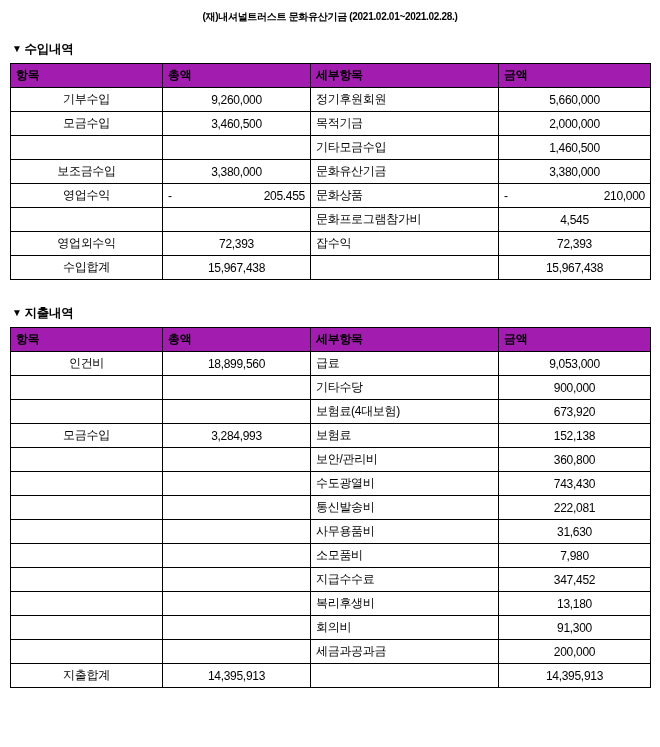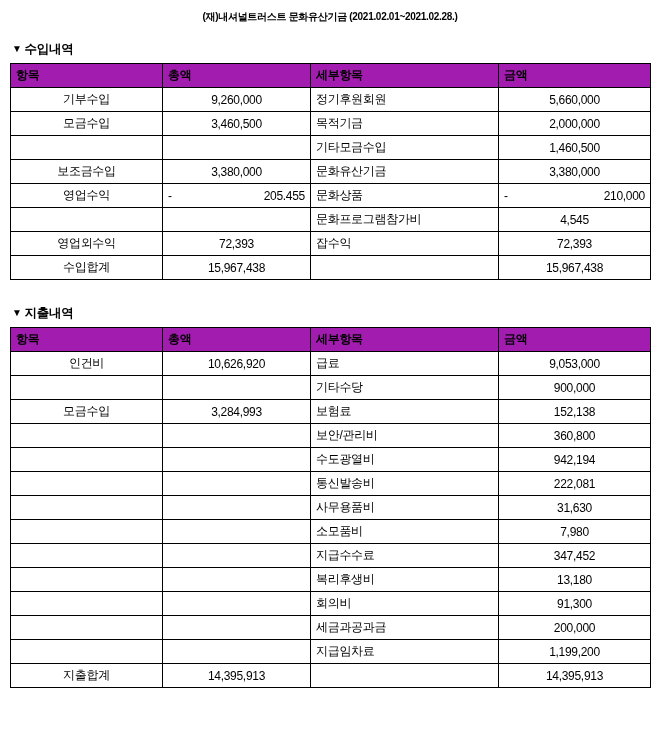--- a/index.html
+++ b/index.html
@@ -173,47 +173,53 @@
       <tr>
         <th>항목</th>
         <th>총액</th>
         <th>세부항목</th>
         <th>금액</th>
       </tr>
     </thead>
     <tbody>
       <tr>
         <td class="item">인건비</td>
-        <td class="num">10,626,920</td>
+        <td class="num">18,899,560</td>
         <td class="sub">급료</td>
         <td class="num">9,053,000</td>
       </tr>
       <tr>
         <td class="item"></td>
         <td class="num"></td>
         <td class="sub">기타수당</td>
         <td class="num">900,000</td>
+      </tr>
+      <tr>
+        <td class="item"></td>
+        <td class="num"></td>
+        <td class="sub">보험료(4대보험)</td>
+        <td class="num">673,920</td>
       </tr>
       <tr>
         <td class="item">모금수입</td>
         <td class="num">3,284,993</td>
         <td class="sub">보험료</td>
         <td class="num">152,138</td>
       </tr>
       <tr>
         <td class="item"></td>
         <td class="num"></td>
         <td class="sub">보안/관리비</td>
         <td class="num">360,800</td>
       </tr>
       <tr>
         <td class="item"></td>
         <td class="num"></td>
         <td class="sub">수도광열비</td>
-        <td class="num">942,194</td>
+        <td class="num">743,430</td>
       </tr>
       <tr>
         <td class="item"></td>
         <td class="num"></td>
         <td class="sub">통신발송비</td>
         <td class="num">222,081</td>
       </tr>
       <tr>
         <td class="item"></td>
         <td class="num"></td>
@@ -242,26 +248,20 @@
         <td class="item"></td>
         <td class="num"></td>
         <td class="sub">회의비</td>
         <td class="num">91,300</td>
       </tr>
       <tr>
         <td class="item"></td>
         <td class="num"></td>
         <td class="sub">세금과공과금</td>
         <td class="num">200,000</td>
-      </tr>
-      <tr>
-        <td class="item"></td>
-        <td class="num"></td>
-        <td class="sub">지급임차료</td>
-        <td class="num">1,199,200</td>
       </tr>
       <tr class="total">
         <td class="item">지출합계</td>
         <td class="num">14,395,913</td>
         <td class="sub"></td>
         <td class="num">14,395,913</td>
       </tr>
 
     </tbody>
   </table>

